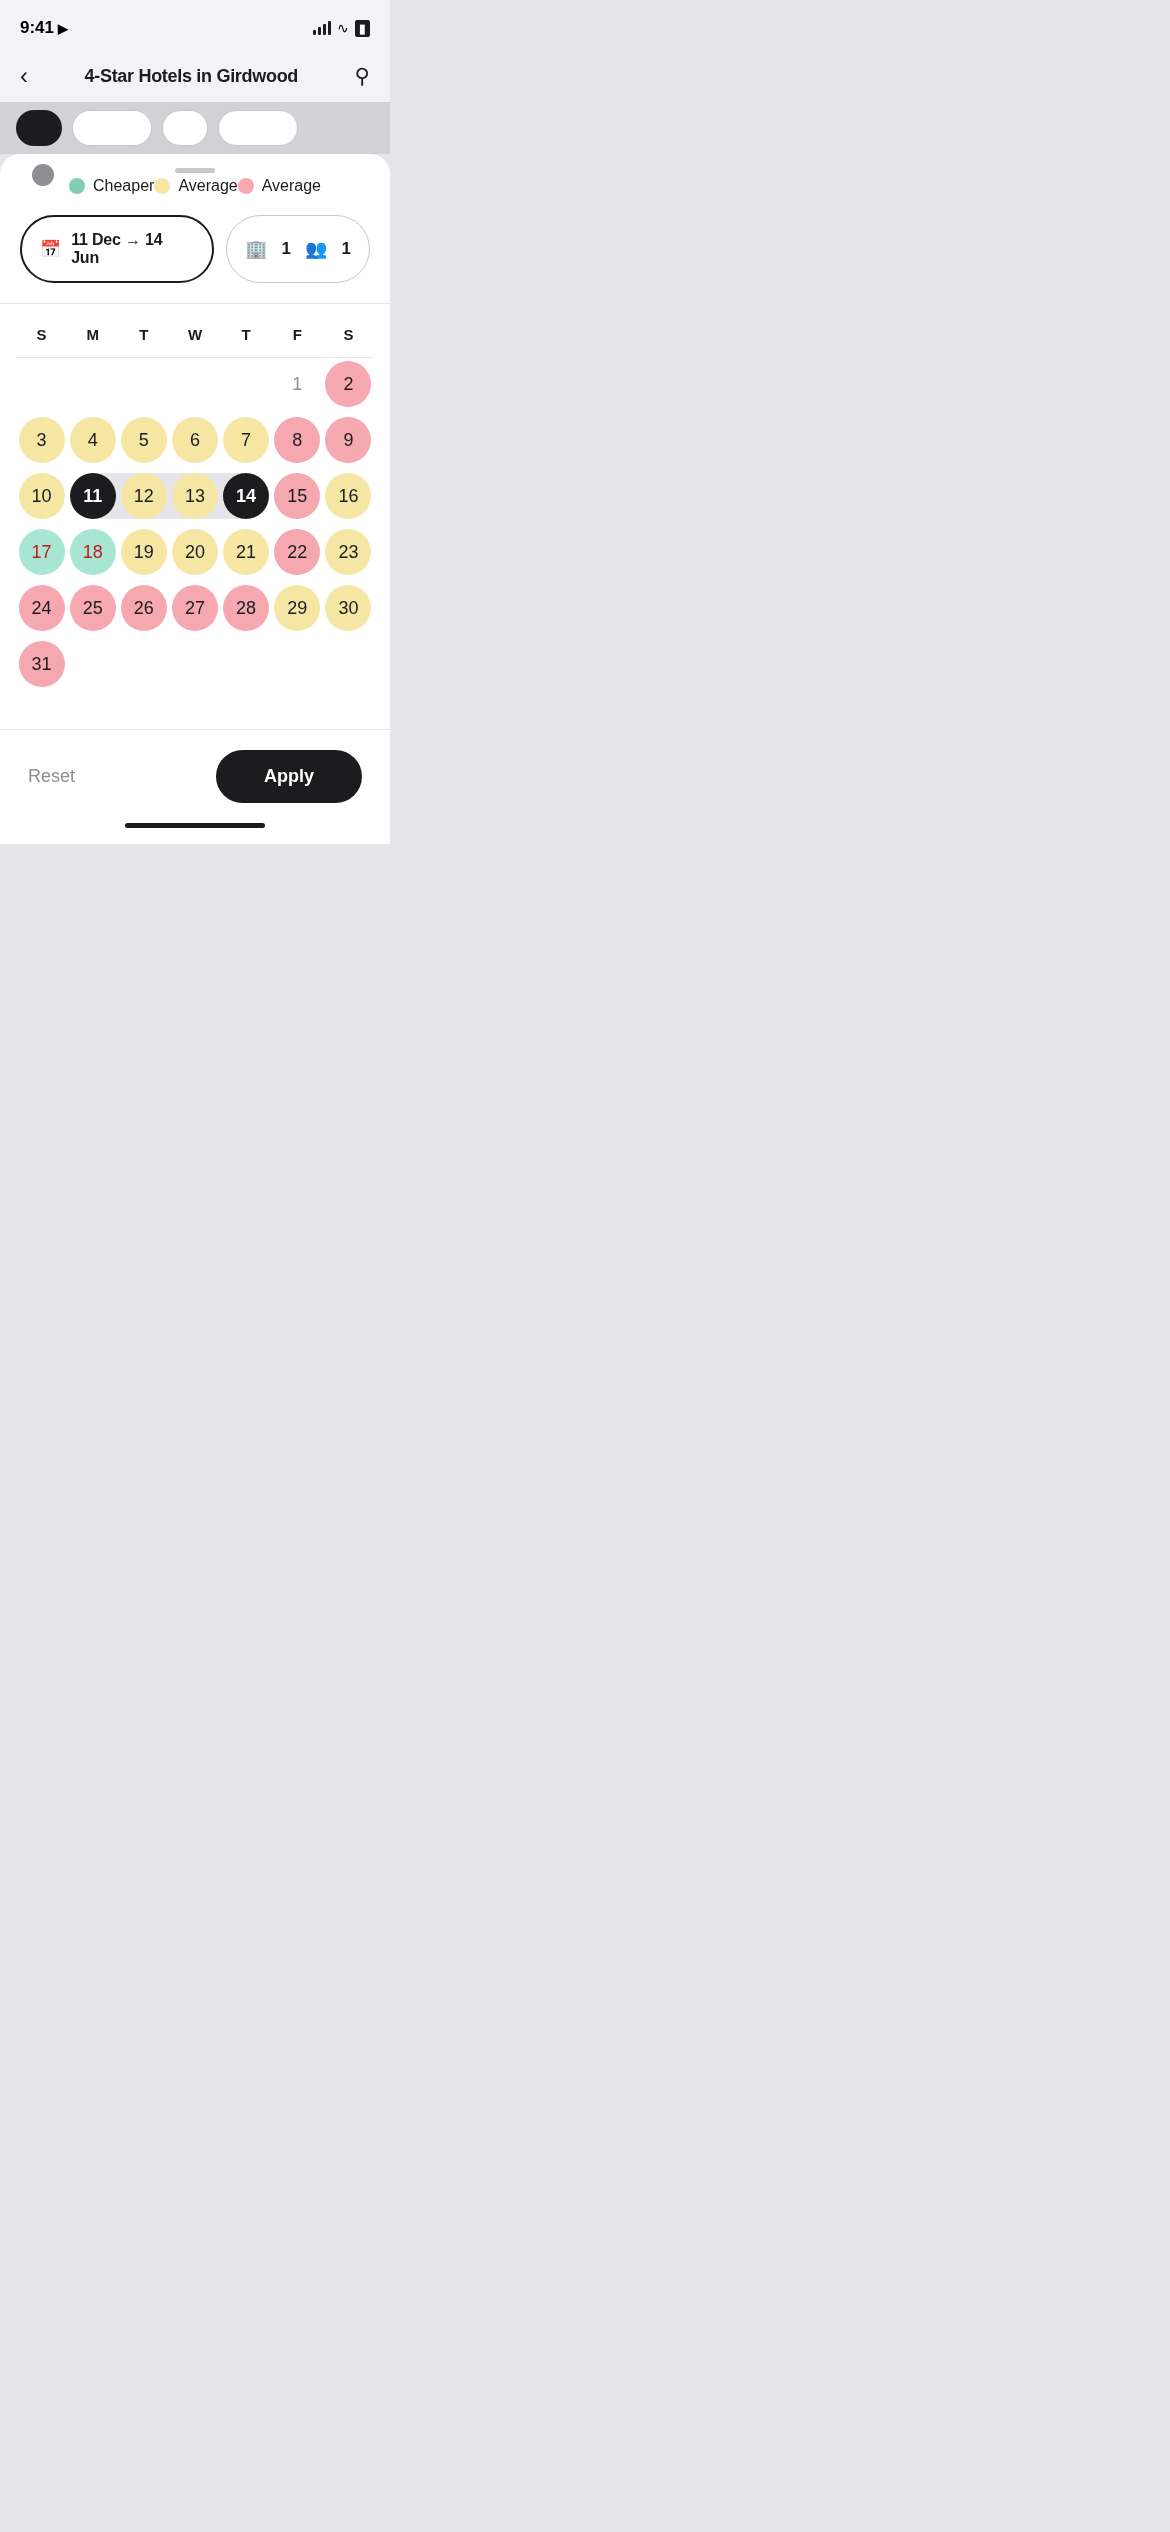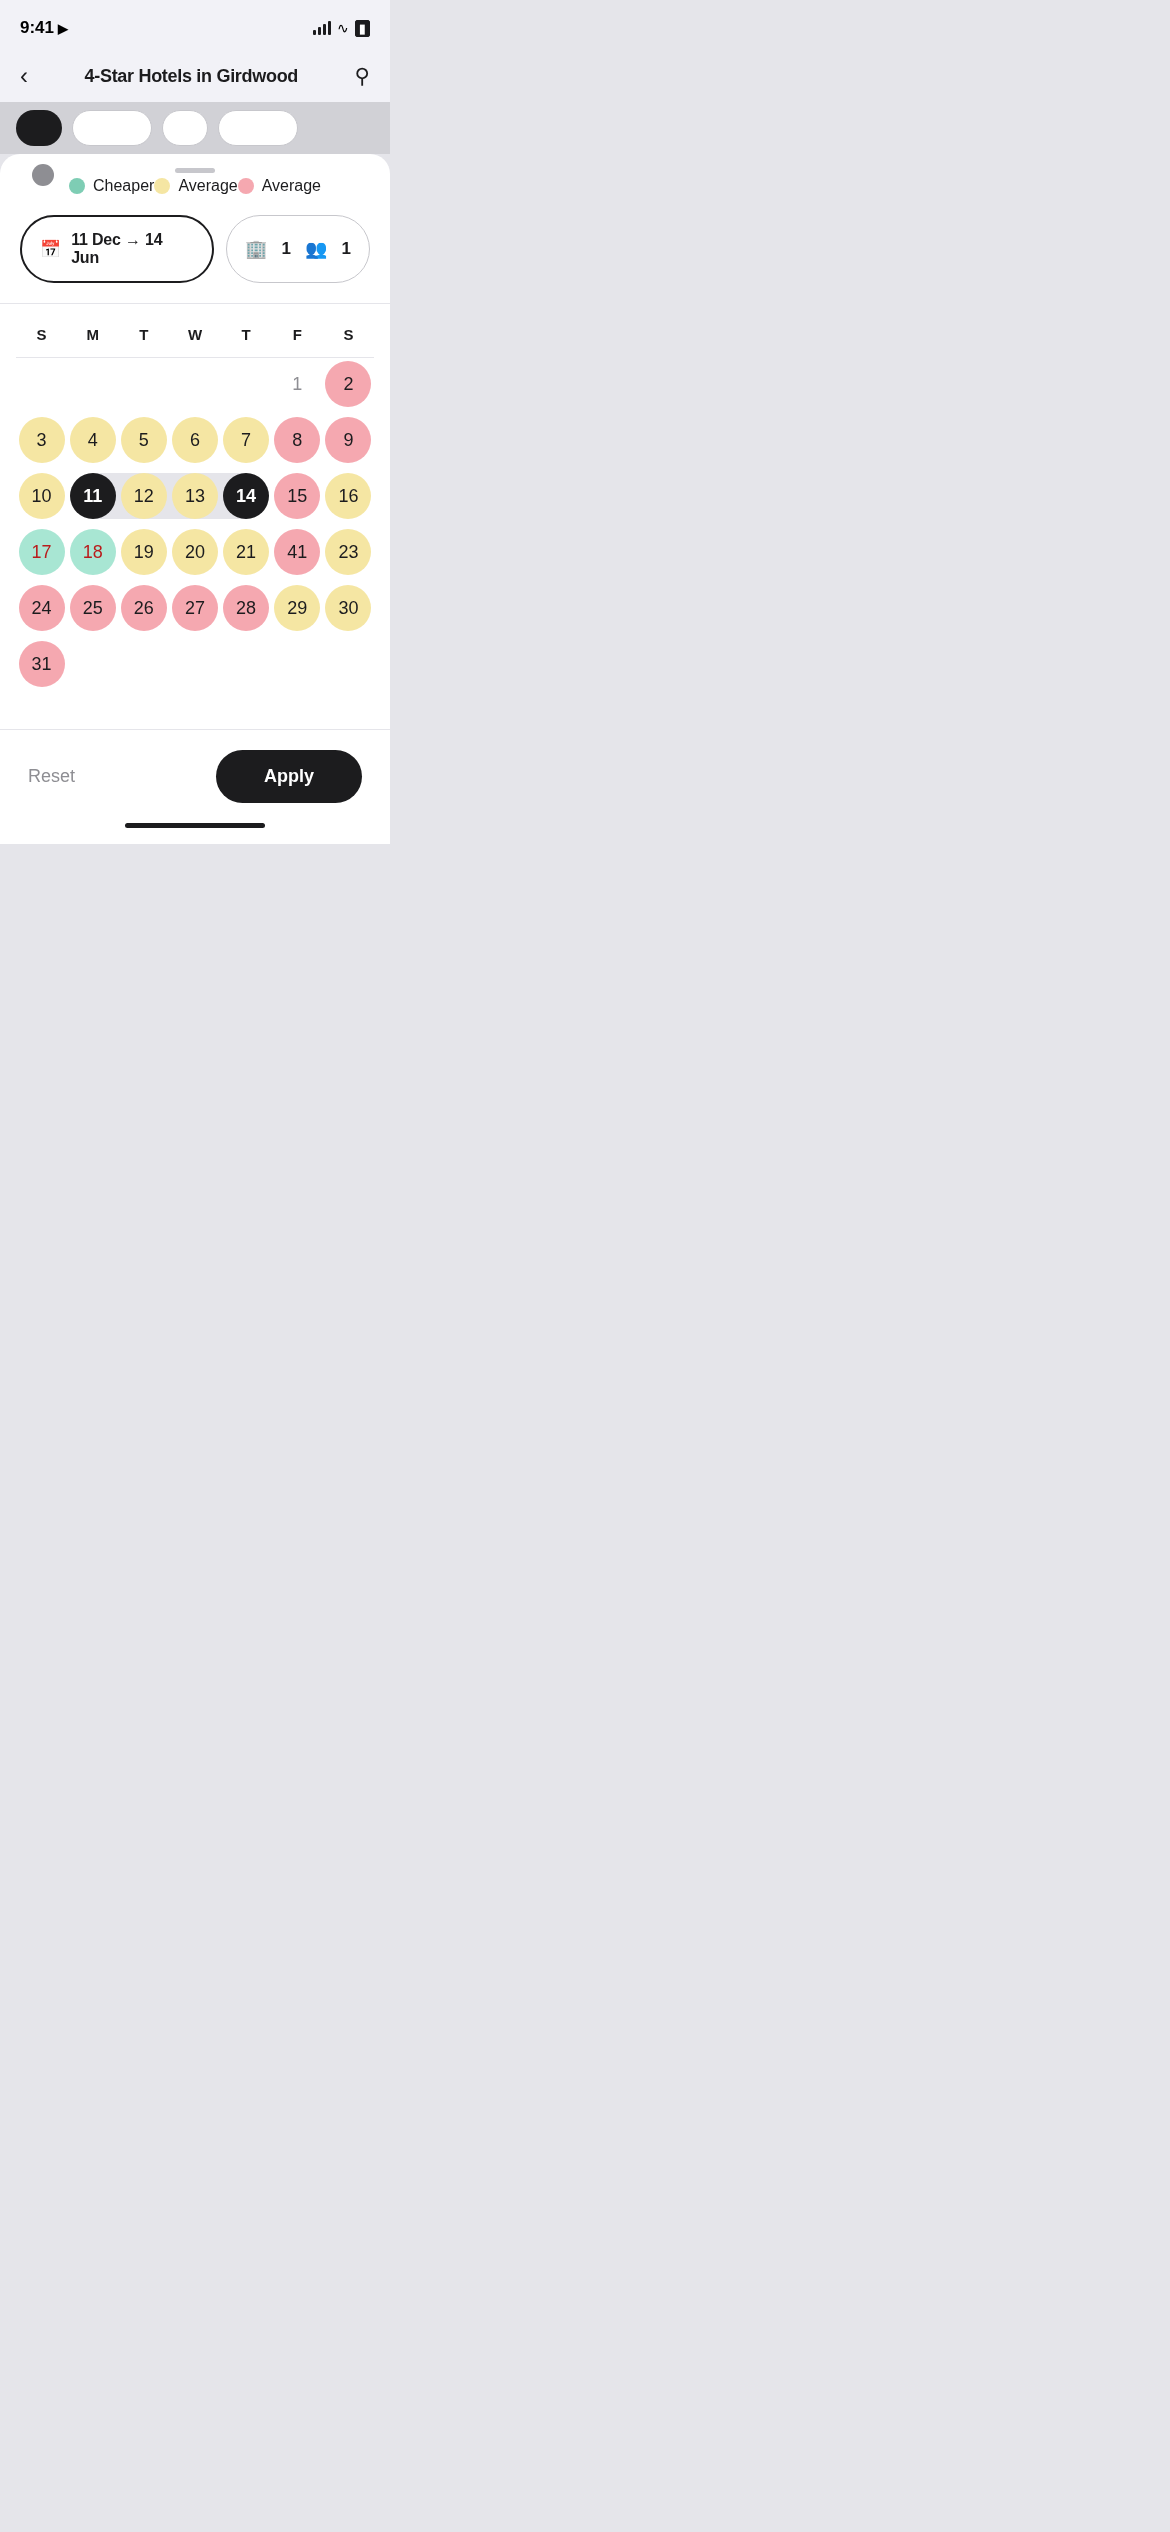--- a/index.html
+++ b/index.html
@@ -479,21 +479,21 @@
       <div class="cal-cell">
         <div class="cal-day average">19</div>
       </div>
       <div class="cal-cell">
         <div class="cal-day average">20</div>
       </div>
       <div class="cal-cell">
         <div class="cal-day average">21</div>
       </div>
       <div class="cal-cell">
-        <div class="cal-day higher">41</div>
+        <div class="cal-day higher">22</div>
       </div>
       <div class="cal-cell">
         <div class="cal-day average">23</div>
       </div>
 
       <div class="cal-cell">
         <div class="cal-day higher">24</div>
       </div>
       <div class="cal-cell">
         <div class="cal-day higher">25</div>

